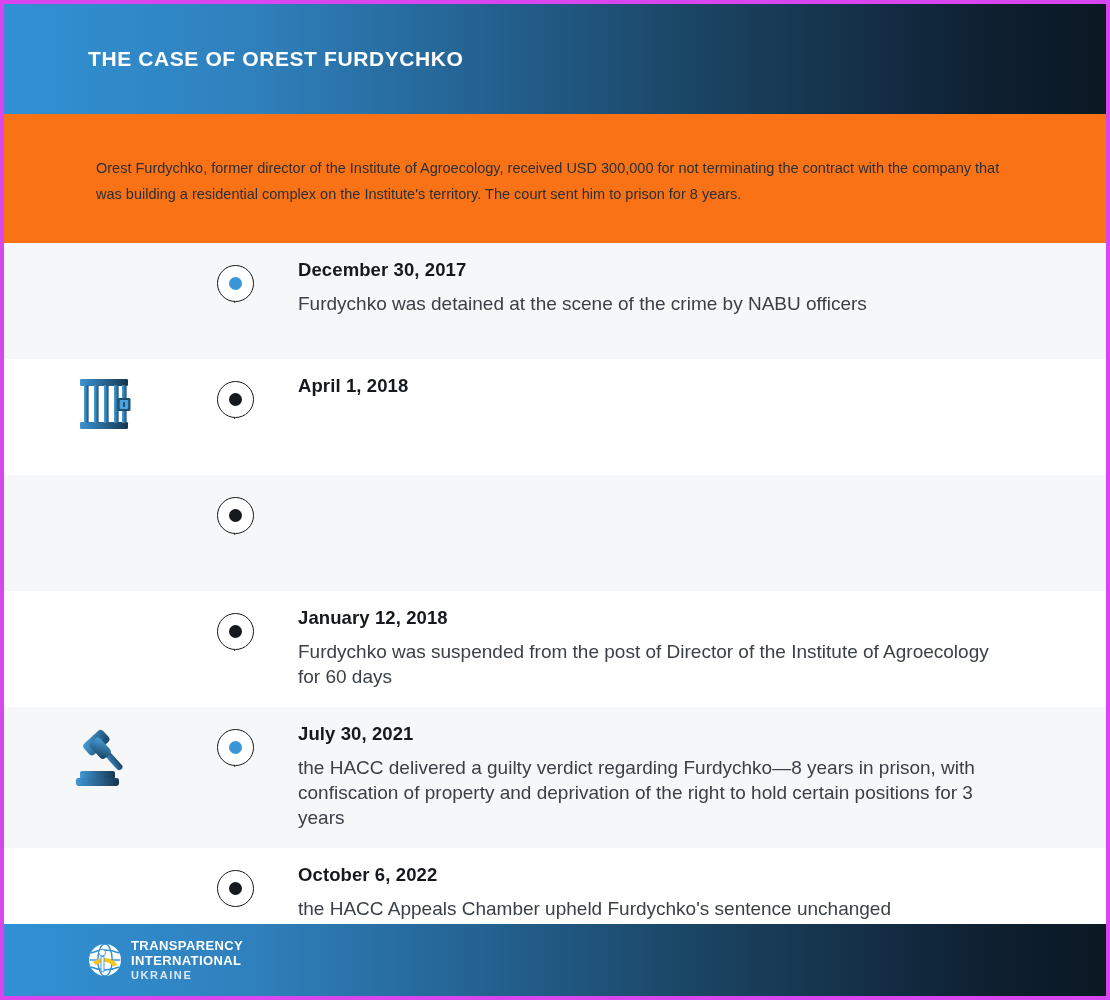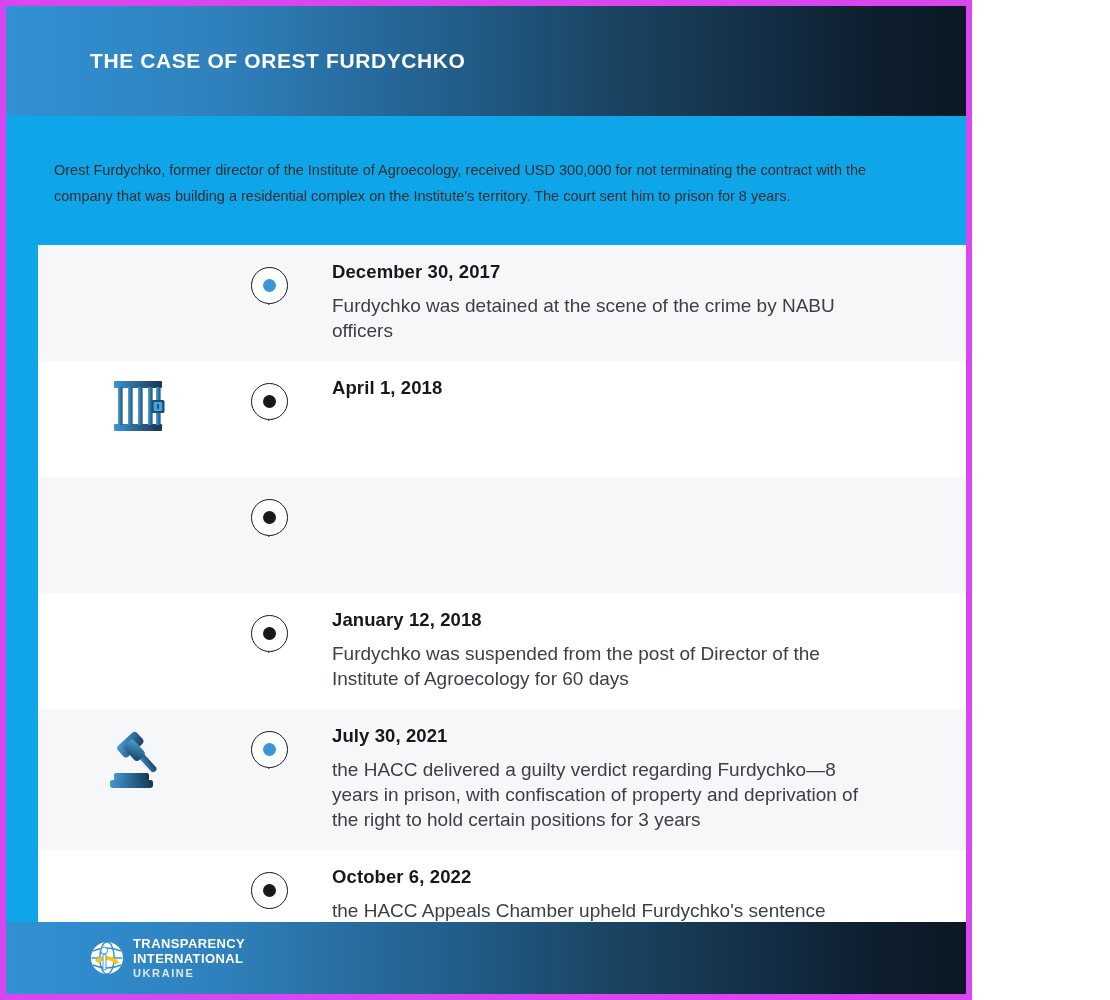--- a/index.html
+++ b/index.html
@@ -7,25 +7,25 @@
     padding: 0;
     background: #ffffff;
   }
   body {
     font-family: "Liberation Sans", sans-serif;
     -webkit-font-smoothing: antialiased;
   }
 
   .infographic {
     position: relative;
-    width: 972px;
+    width: 1110px;
     height: 1000px;
     box-sizing: border-box;
-    border: 6px solid #d946ef;
-    background: #0ea5e9;
+    border: 4px solid #d946ef;
+    background: #f97316;
     overflow: hidden;
   }
 
   
   .header {
     height: 110px;
     background: linear-gradient(90deg, #3191d4 0%, #2f81bd 22%, #23608e 45%, #1b4665 62%, #142f47 78%, #0e1f2f 90%, #0b1824 100%);
     display: flex;
     align-items: center;
     padding: 0 0 0 84px;
@@ -34,33 +34,32 @@
   .header-title {
     color: #ffffff;
     font-size: 21px;
     font-weight: bold;
     letter-spacing: 0.6px;
     text-transform: uppercase;
   }
 
   
   .intro {
-    padding: 26px 90px 22px 48px;
+    padding: 26px 90px 22px 92px;
     box-sizing: border-box;
   }
   .intro-text {
     font-size: 14.5px;
     line-height: 26px;
     color: #2c2f33;
   }
 
   
   .timeline {
     position: relative;
-    margin-left: 32px;
   }
   .row {
     position: relative;
     display: flex;
     align-items: flex-start;
     box-sizing: border-box;
     min-height: 116px;
   }
   .row.shaded { background: #f6f7f9; }
   .row.plain  { background: #ffffff; }

